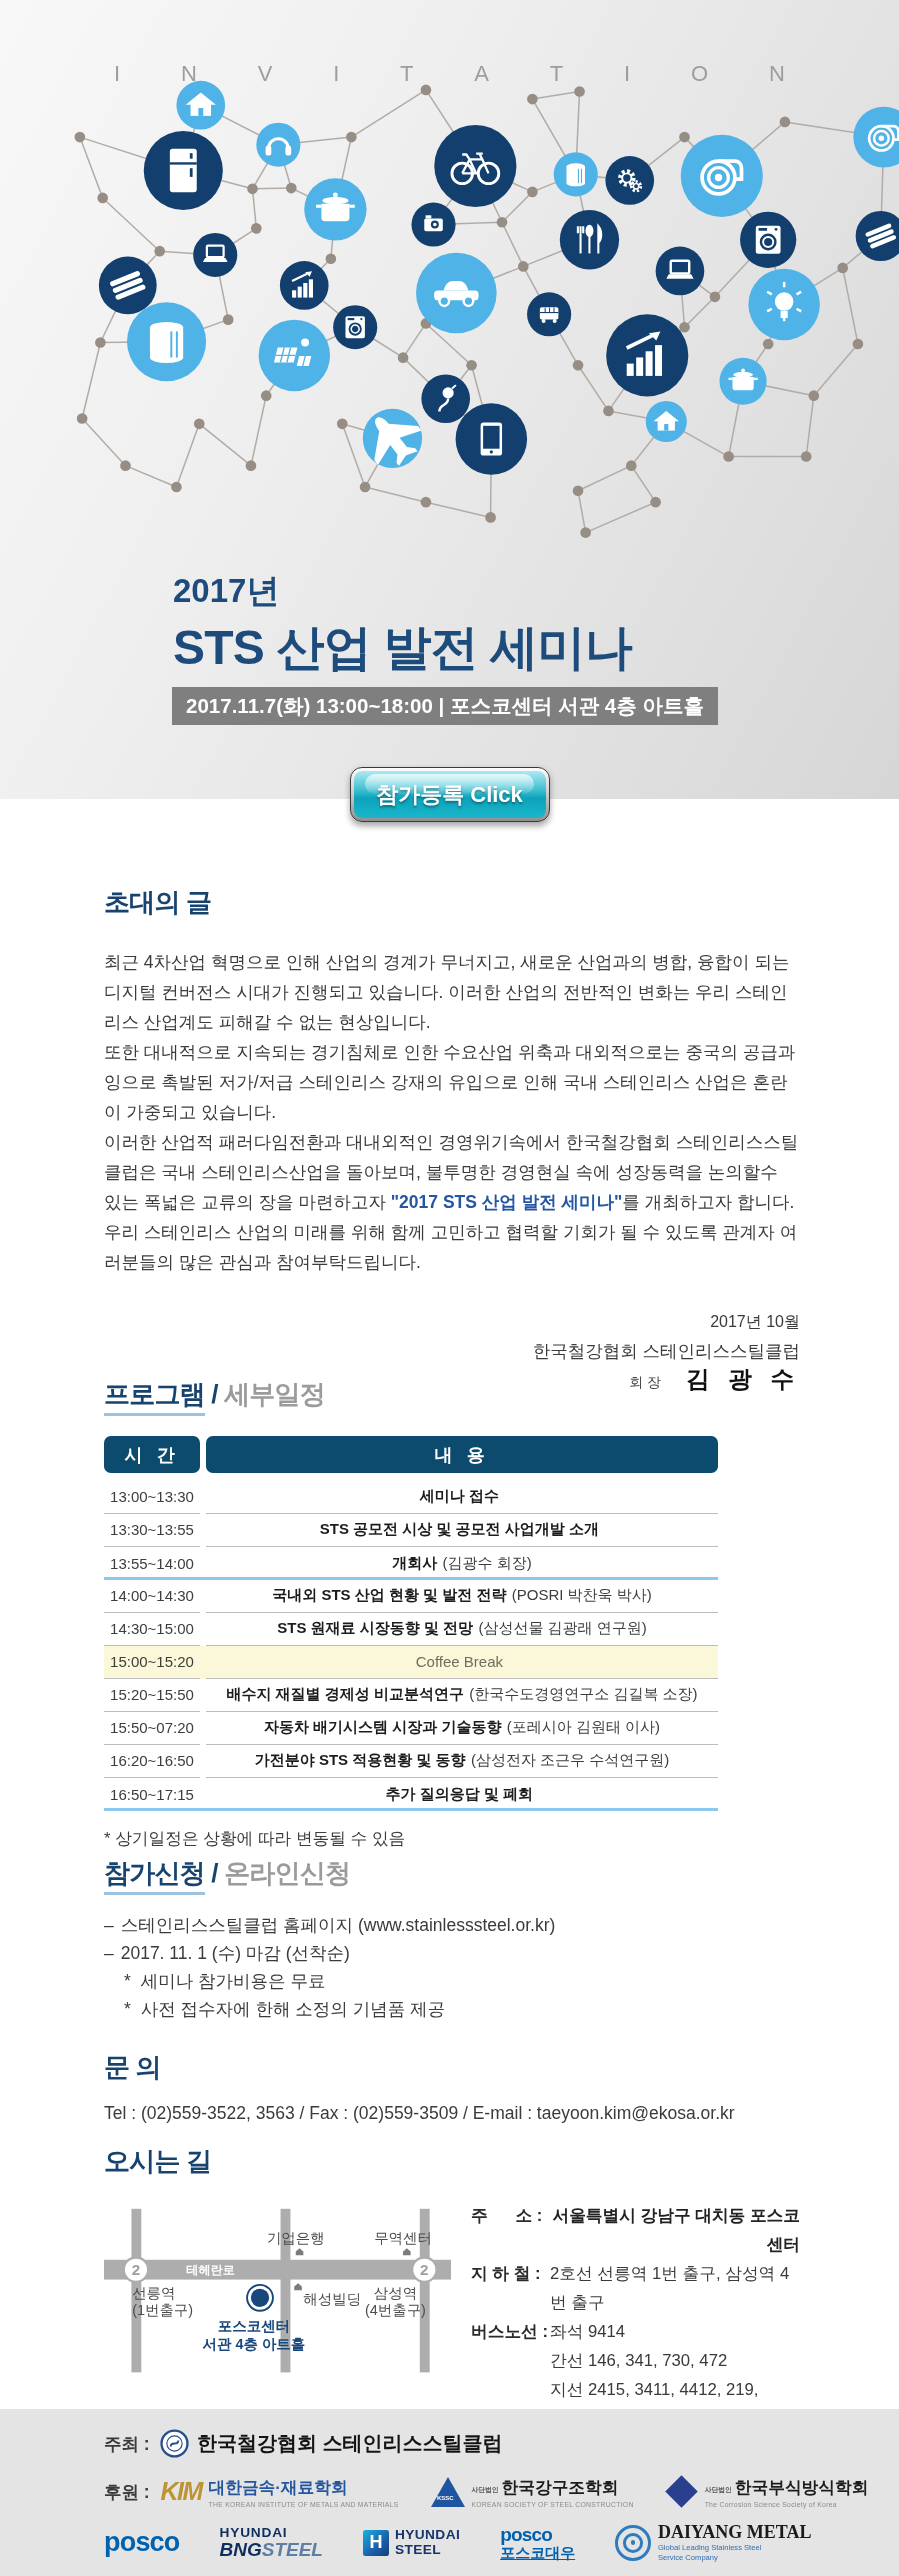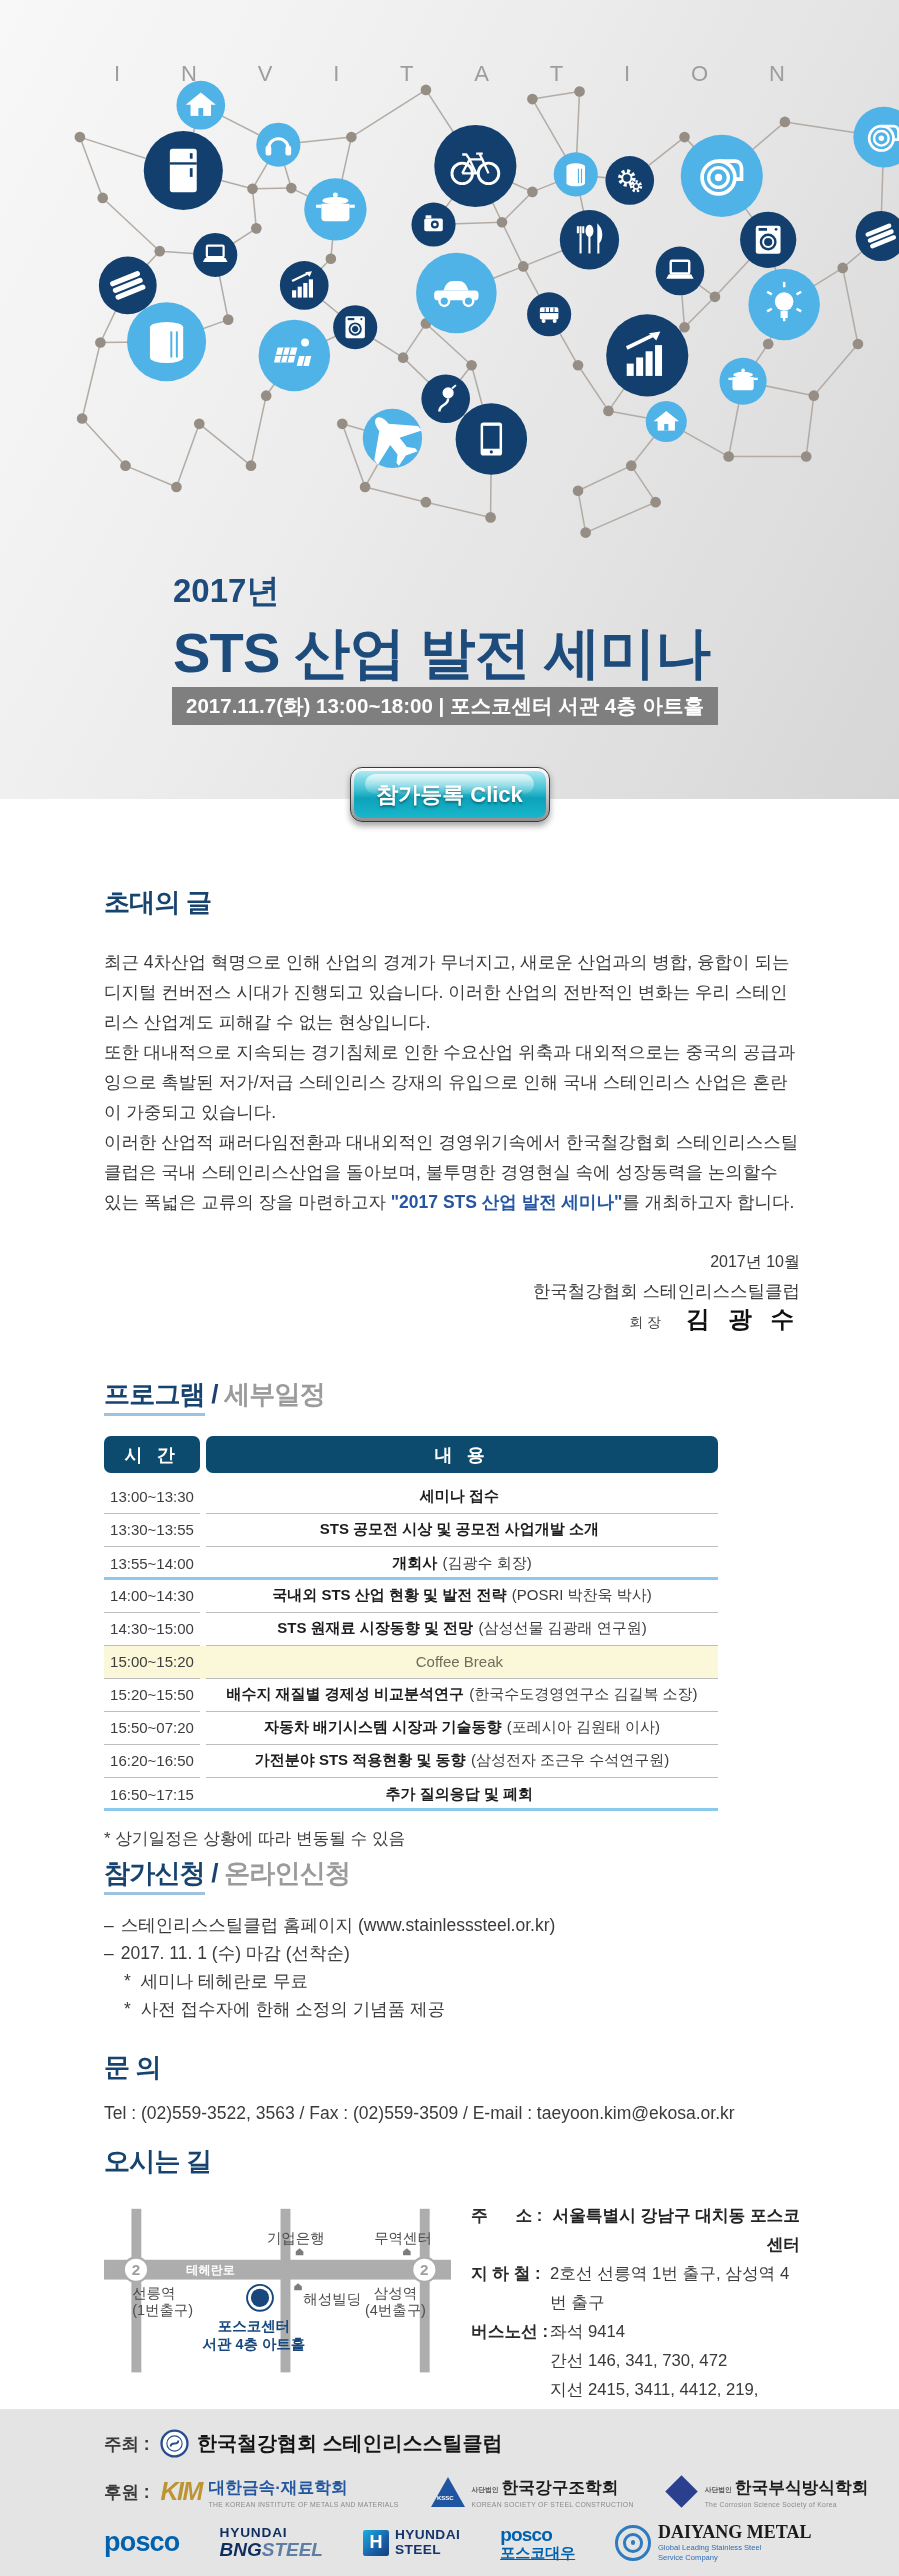--- a/index.html
+++ b/index.html
@@ -8,21 +8,21 @@
           outline:0.8px solid #c4c4c4;overflow:hidden;}
 
   
   #hero{position:absolute;left:0;top:0;width:899px;height:799px;overflow:hidden;
         background:linear-gradient(118deg,#f8f8f8 0%,#efefef 35%,#e3e2e2 70%,#d7d6d6 100%);}
   #invitation{position:absolute;left:114px;top:61px;width:671px;display:flex;justify-content:space-between;
         font-size:22px;color:#9d9d9d;font-weight:400;}
   #hero-net{position:absolute;left:0;top:0;}
   #title-block{position:absolute;left:173px;top:569px;}
   .year{font-size:33px;font-weight:700;color:#1d4b7c;letter-spacing:0px;}
-  .main-title{font-size:56px;font-weight:700;color:#1d4b7c;letter-spacing:-0.8px;margin-top:1.5px;}
+  .main-title{font-size:48px;font-weight:700;color:#1d4b7c;letter-spacing:-0.8px;margin-top:1.5px;}
   #date-bar{position:absolute;left:172px;top:687px;width:546px;height:38px;background:#7f7f7f;
         display:flex;align-items:center;justify-content:center;color:#ffffff;font-weight:700;font-size:20.5px;}
   #register-btn{position:absolute;left:50%;top:767px;transform:translateX(-50%);
         padding:3px;border-radius:12px;cursor:pointer;border:1.5px solid #3a3a3a;
         background:linear-gradient(180deg,#fdfdfd 0%,#cfcfcf 45%,#8f8f8f 100%);
         box-shadow:0 3.8px 6.8px rgba(0,0,0,.35);}
   #register-btn .btn-face{position:relative;width:192px;height:47px;border-radius:8.4px;
         background:linear-gradient(180deg,#aee9f2 0%,#3fc0d2 40%,#0da2b9 58%,#19b7cc 100%);
         display:flex;align-items:center;justify-content:center;overflow:hidden;}
   #register-btn .btn-face:before{content:"";position:absolute;left:6%;top:3px;width:88%;height:20px;
@@ -531,20 +531,21 @@
   <div id="sec-greeting" class="section">
     <div class="sec-heading">초대의 글</div>
     <div class="paragraphs">
 
         <div class="para"><span>최근 4차산업 혁명으로 인해 산업의 경계가 무너지고, 새로운 산업과의 병합, 융합이 되는 디지털 컨버전스 시대가 진행되고 있습니다. 이러한 산업의 전반적인 변화는 우리 스테인리스 산업계도 피해갈 수 없는 현상입니다.</span><span class="em"></span><span></span></div>
 
         <div class="para"><span>또한 대내적으로 지속되는 경기침체로 인한 수요산업 위축과 대외적으로는 중국의 공급과잉으로 촉발된 저가/저급 스테인리스 강재의 유입으로 인해 국내 스테인리스 산업은 혼란이 가중되고 있습니다.</span><span class="em"></span><span></span></div>
 
         <div class="para"><span>이러한 산업적 패러다임전환과 대내외적인 경영위기속에서 한국철강협회 스테인리스스틸클럽은 국내 스테인리스산업을 돌아보며, 불투명한 경영현실 속에 성장동력을 논의할수 있는 폭넓은 교류의 장을 마련하고자 </span><span class="em">"2017 STS 산업 발전 세미나"</span><span>를 개최하고자 합니다.</span></div>
 
+        <div class="para"><span>우리 스테인리스 산업의 미래를 위해 함께 고민하고 협력할 기회가 될 수 있도록 관계자 여러분들의 많은 관심과 참여부탁드립니다.</span><span class="em"></span><span></span></div>
 
     </div>
     <div class="sign">
       <div class="s-date">2017년 10월</div>
       <div class="s-org">한국철강협회 스테인리스스틸클럽</div>
       <div><span class="s-role">회 장</span><span class="s-name">김 광 수</span></div>
     </div>
   </div>
 
   <div id="sec-program" class="section">
@@ -659,21 +660,21 @@
       <span class="hp">참가신청</span>
       <span class="hsep">/</span>
       <span class="hsec">온라인신청</span>
     </div>
     <div class="apply-items">
 
         <div class="apply-item"><span class="mk">–</span><span>스테인리스스틸클럽 홈페이지 (www.stainlesssteel.or.kr)</span></div>
 
         <div class="apply-item"><span class="mk">–</span><span>2017. 11. 1 (수) 마감 (선착순)</span></div>
 
-        <div class="apply-item indent"><span class="mk">*</span><span>세미나 테헤란로 무료</span></div>
+        <div class="apply-item indent"><span class="mk">*</span><span>세미나 참가비용은 무료</span></div>
 
         <div class="apply-item indent"><span class="mk">*</span><span>사전 접수자에 한해 소정의 기념품 제공</span></div>
 
     </div>
   </div>
 
   <div id="sec-contact" class="section">
     <div class="sec-heading">문 의</div>
     <div class="contact-line">Tel : (02)559-3522, 3563  /  Fax : (02)559-3509  /  E-mail : taeyoon.kim@ekosa.or.kr</div>
   </div>

